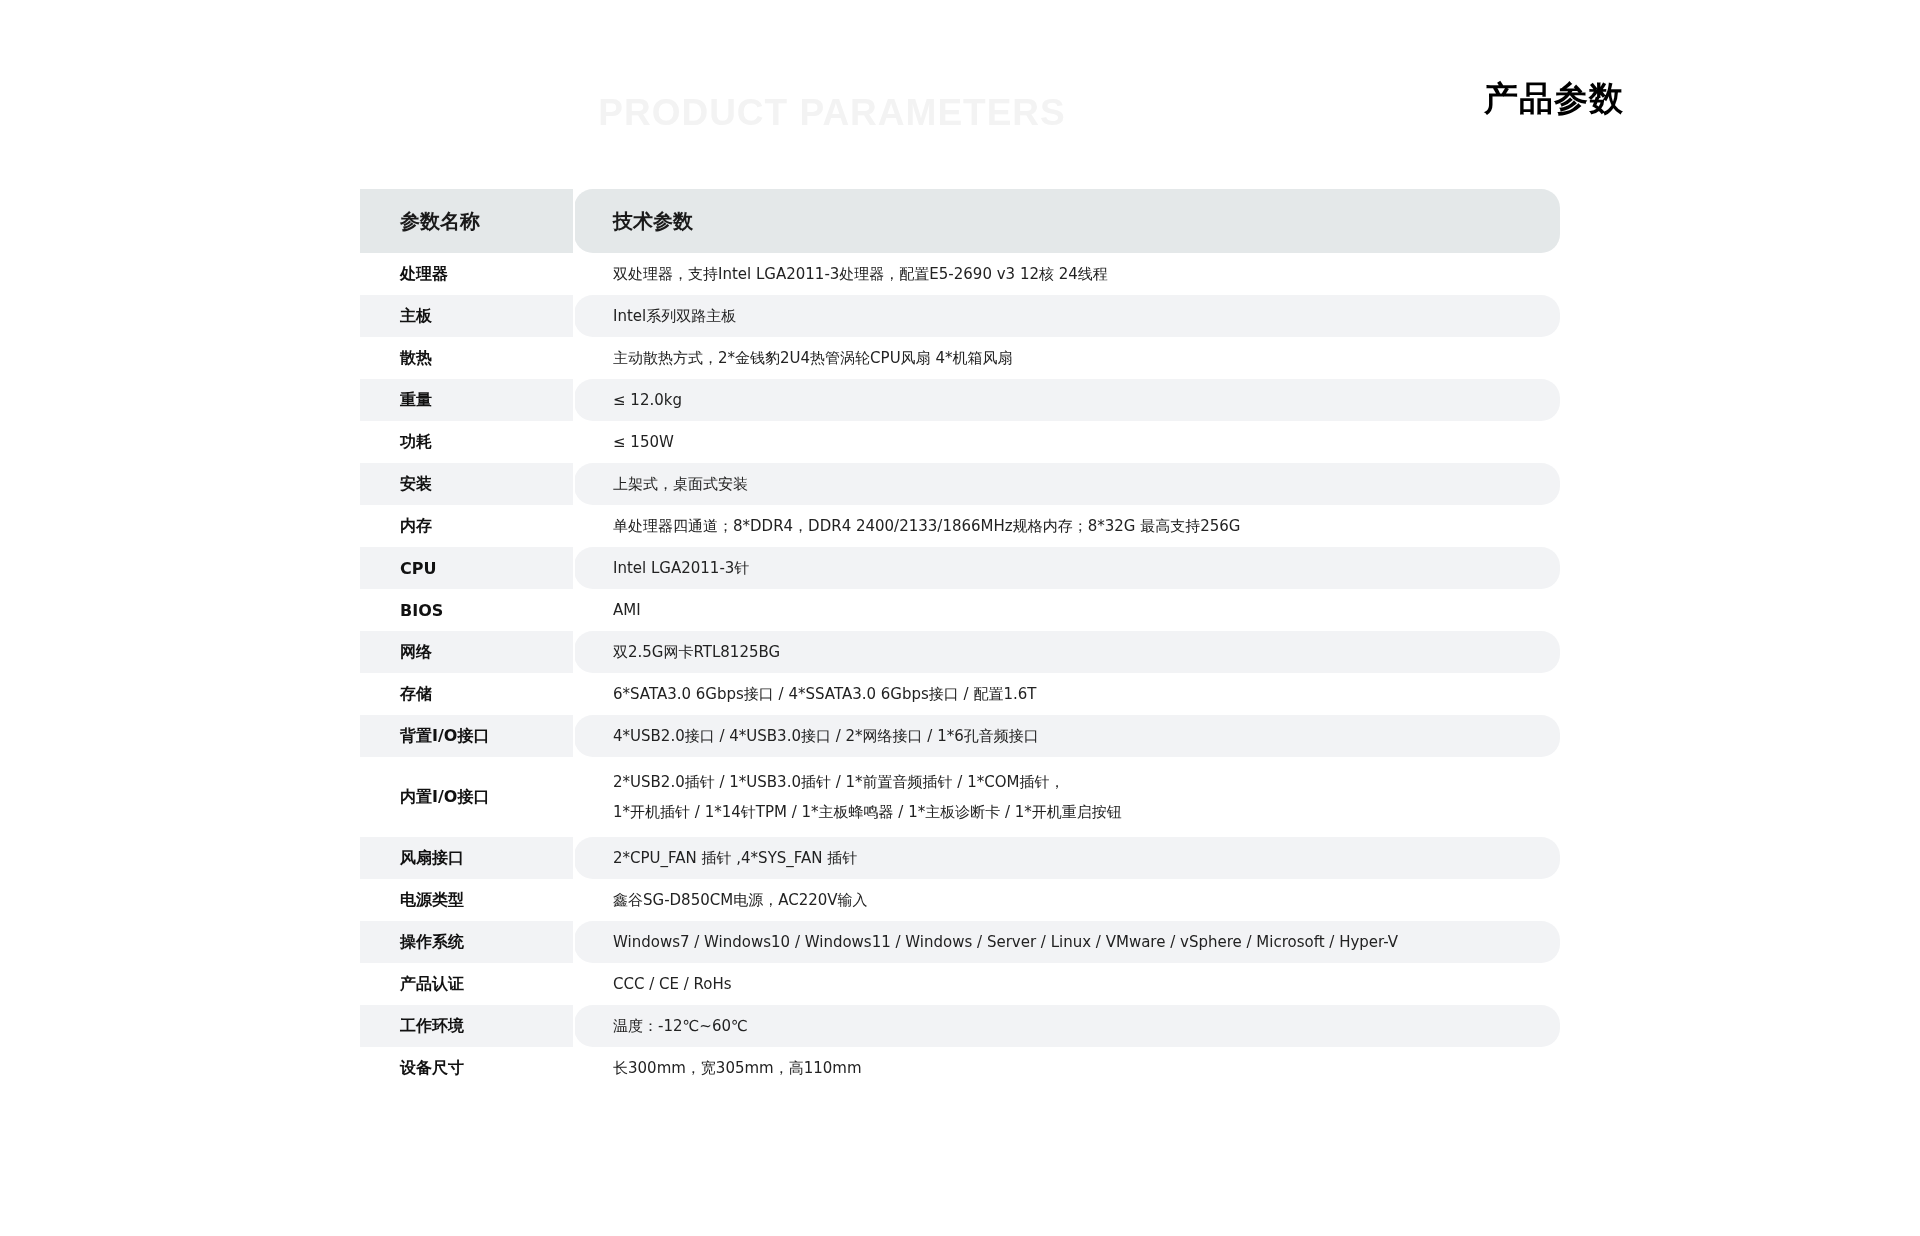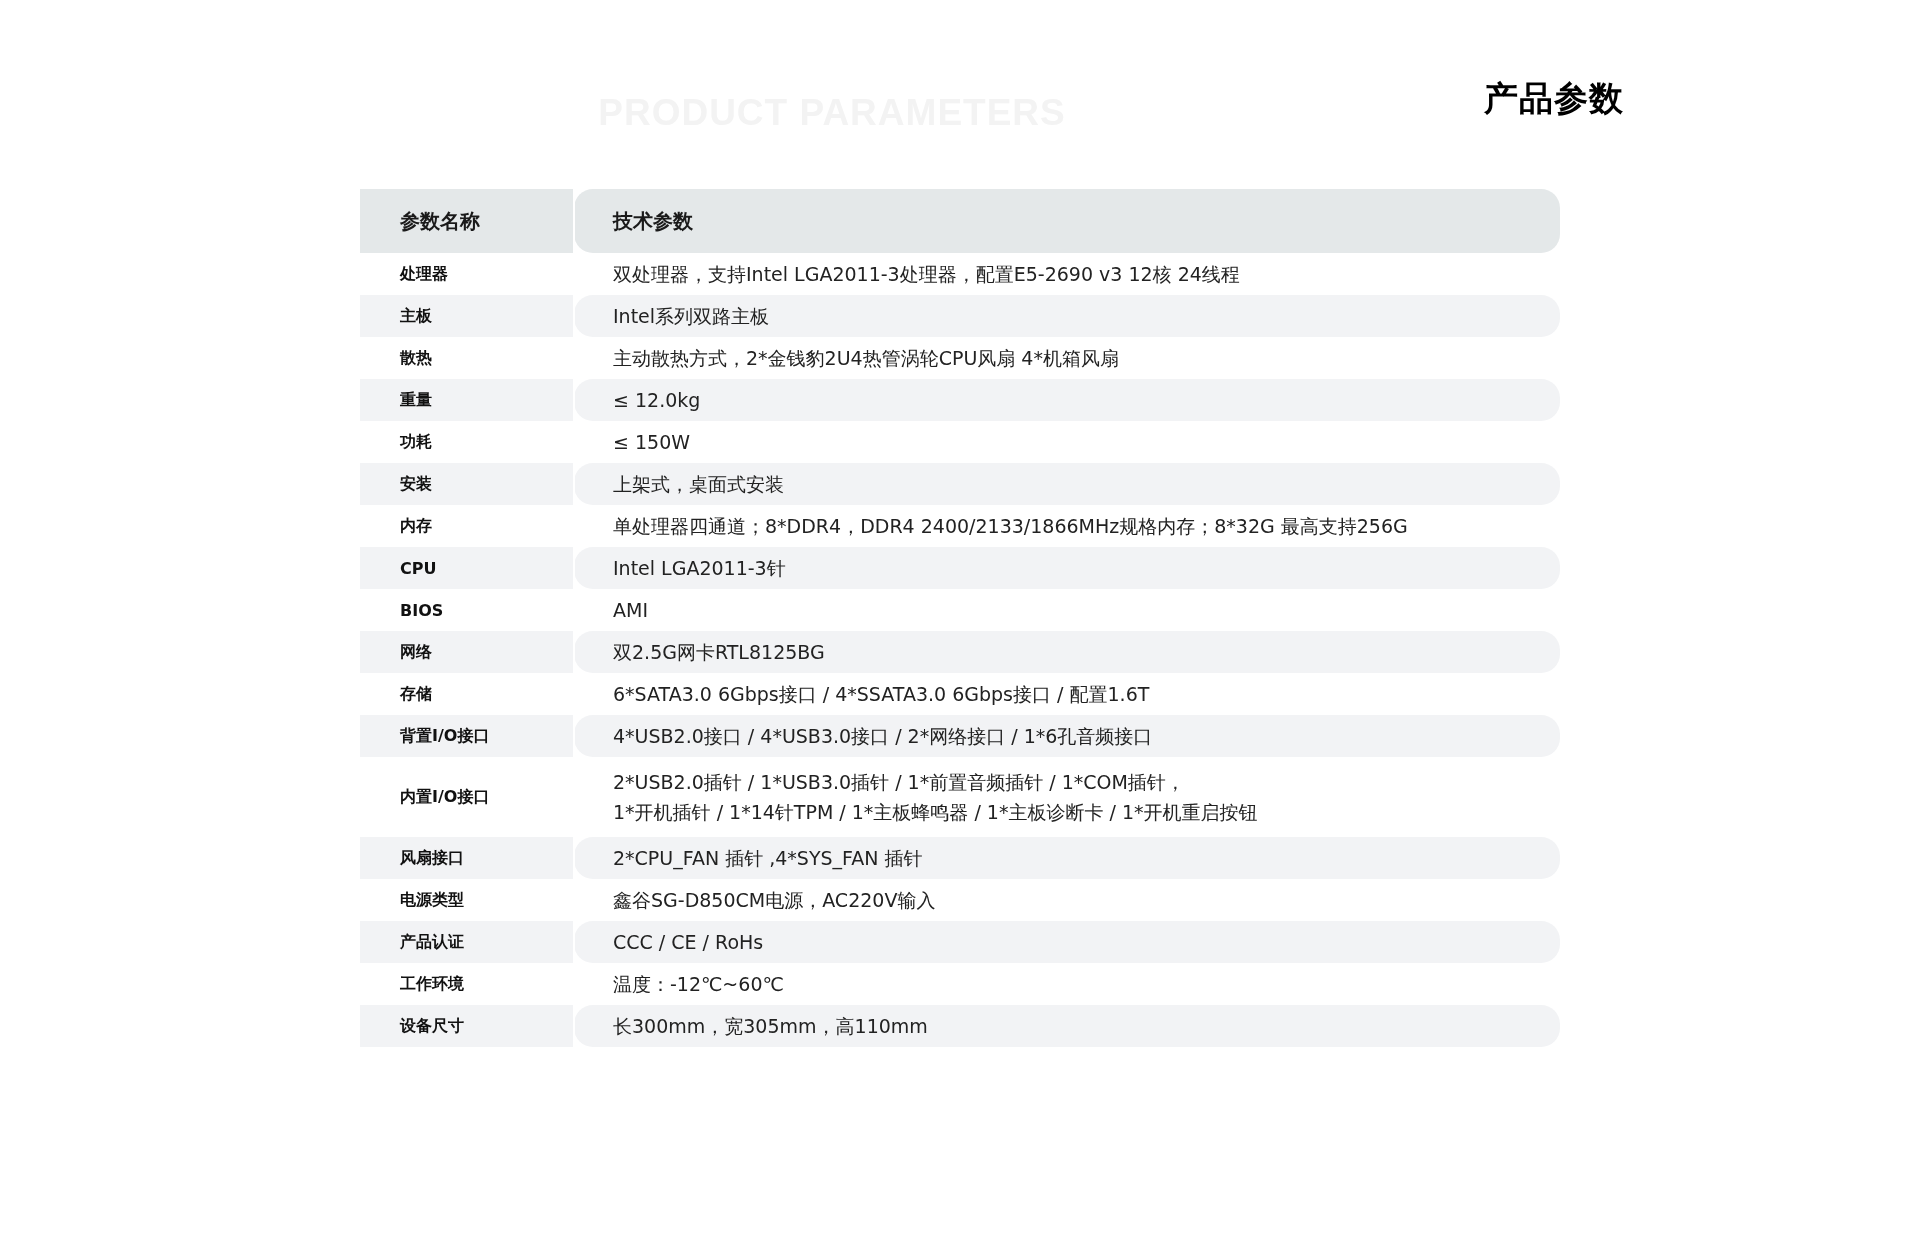--- a/index.html
+++ b/index.html
@@ -41,21 +41,21 @@
   .spec-table .c1 { width: 167px; padding-left: 40px; border-right: 2px solid #ffffff; }
   .spec-table .c2 { padding-left: 38px; border-radius: 19px; }
   .spec-table tbody tr { height: 40px; }
   .spec-table tbody tr:nth-child(even) { background: #f2f3f5; }
   .spec-table tbody tr:nth-child(odd) { background: #ffffff; }
   .spec-table tbody tr.tall { height: 80px; }
   .spec-table td.c1 {
     font-size: 16px; font-weight: bold; color: #111111;
   }
   .spec-table td.c2 {
-    font-size: 19px; color: #222222; line-height: 30px;
+    font-size: 15px; color: #222222; line-height: 30px;
   }
   .line { display: block; }
 </style>
 </head>
 <body>
 
 <div class="title-wrap">
   <div class="watermark">PRODUCT PARAMETERS</div>
   <div class="page-title">产品参数</div>
 </div>
@@ -153,20 +153,26 @@
           <span class="line">2*CPU_FAN 插针 ,4*SYS_FAN 插针</span>
         </td>
       </tr>
       <tr>
         <td class="c1">电源类型</td>
         <td class="c2">
           <span class="line">鑫谷SG-D850CM电源，AC220V输入</span>
         </td>
       </tr>
       <tr>
+        <td class="c1">操作系统</td>
+        <td class="c2">
+          <span class="line">Windows7 / Windows10 /  Windows11 / Windows /  Server / Linux  / VMware /  vSphere /  Microsoft / Hyper-V</span>
+        </td>
+      </tr>
+      <tr>
         <td class="c1">产品认证</td>
         <td class="c2">
           <span class="line">CCC / CE / RoHs</span>
         </td>
       </tr>
       <tr>
         <td class="c1">工作环境</td>
         <td class="c2">
           <span class="line">温度：-12℃~60℃</span>
         </td>

